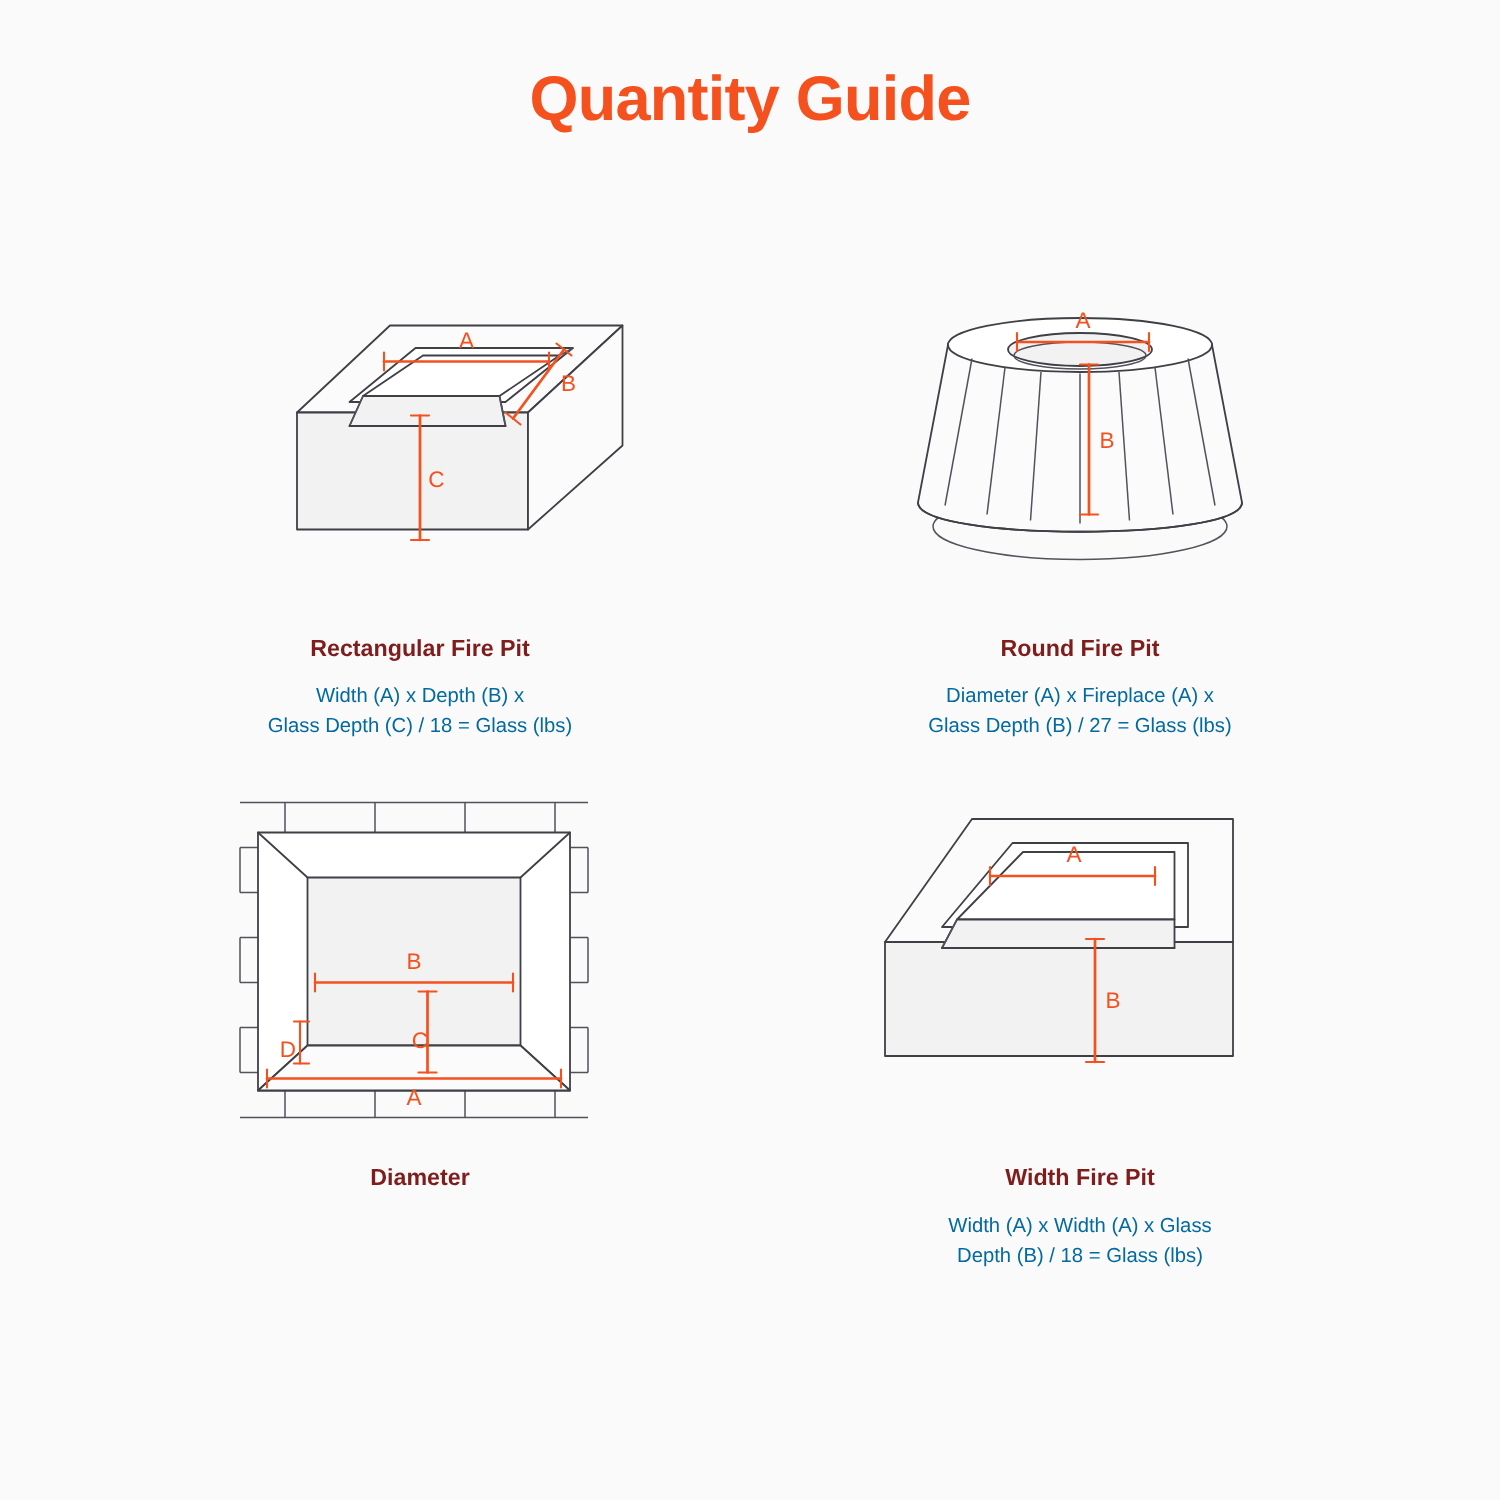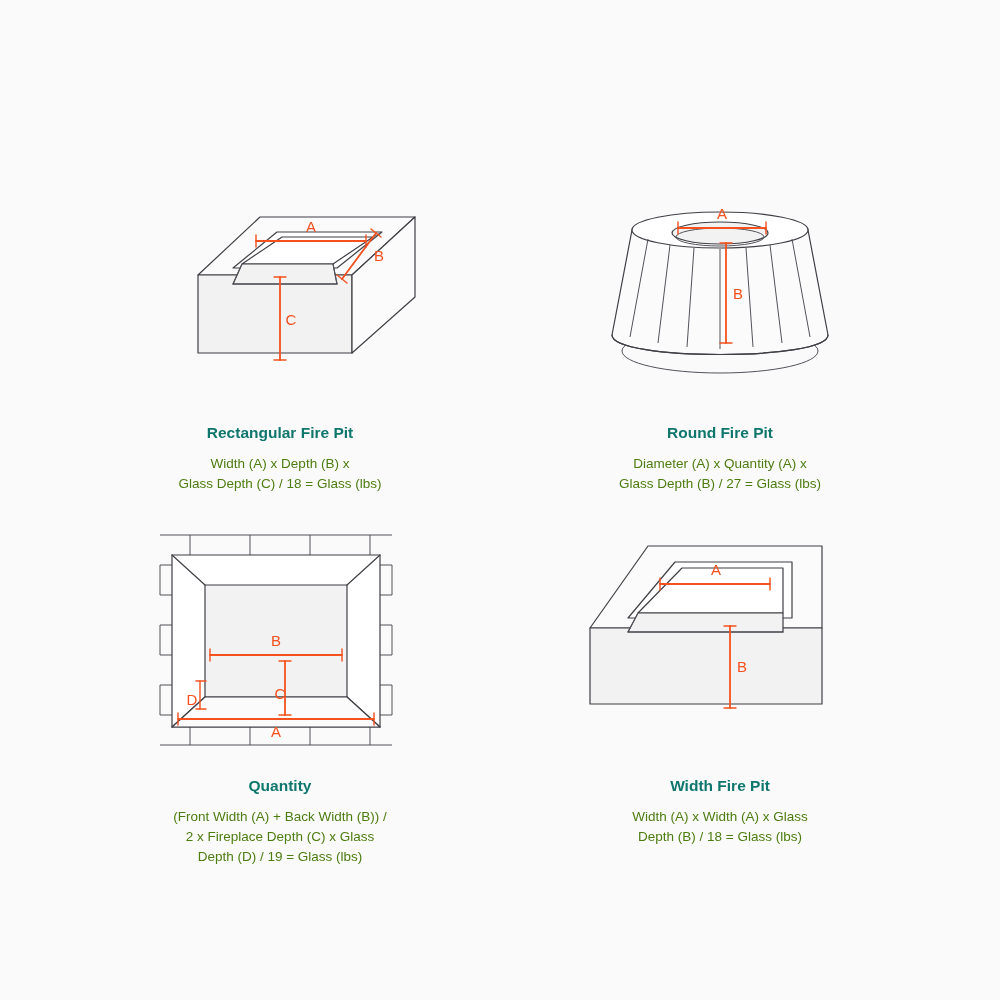--- a/index.html
+++ b/index.html
@@ -52,28 +52,28 @@
     align-items: center;
     justify-content: center;
   }
   .fig-fireplace {
     height: 250px;
   }
   .cell-title {
     margin-top: 14px;
     font-size: 15.5px;
     font-weight: bold;
-    color: #0f766e;
+    color: #7f1d1d;
     text-align: center;
   }
   .cell-formula {
     margin-top: 12px;
     font-size: 13.5px;
     line-height: 1.5;
-    color: #4d7c0f;
+    color: #0369a1;
     text-align: center;
     max-width: 330px;
   }
   .cell-formula div {
     white-space: nowrap;
   }
   svg {
     display: block;
     overflow: visible;
   }
@@ -125,20 +125,21 @@
     stroke: #3f3f46;
     stroke-width: 1.2;
     stroke-linejoin: round;
   }
 </style>
 </head>
 <body>
 
 <div class="page">
 
+  <div class="page-title">Quantity Guide</div>
 
   <div class="grid">
 
     <div class="cell">
       <div class="figure">
         <svg width="300" height="220" viewBox="0 0 300 220">
 
           <polygon class="face" points="68,90 130,32 285,32 222,90"></polygon>
 
           <polygon class="face-d" points="68,90 222,90 222,168 68,168"></polygon>
@@ -201,21 +202,21 @@
           <path class="dim-thin" d="M108,37 L108,49 M196,37 L196,49"></path>
           <text class="lbl" x="152" y="30">A</text>
 
           <path class="dim" d="M156,58 L156,158"></path>
           <path class="dim-thin" d="M150,58 L162,58 M150,158 L162,158"></path>
           <text class="lbl" x="168" y="110">B</text>
         </svg>
       </div>
       <div class="cell-title">Round Fire Pit</div>
       <div class="cell-formula">
-        <div>Diameter (A) x Quantity (A) x</div>
+        <div>Diameter (A) x Fireplace (A) x</div>
         <div>Glass Depth (B) / 27 = Glass (lbs)</div>
       </div>
     </div>
 
     <div class="cell">
       <div class="figure fig-fireplace">
         <svg width="300" height="250" viewBox="0 0 300 250">
 
           <path class="ln-thin" d="M30,22 L262,22 M30,52 L262,52 M30,82 L262,82 M30,112 L262,112 M30,142 L262,142 M30,172 L262,172 M30,202 L262,202 M30,232 L262,232"></path>
 
@@ -245,26 +246,21 @@
 
           <path class="dim" d="M48,206 L244,206"></path>
           <path class="dim-thin" d="M48,200 L48,212 M244,200 L244,212"></path>
           <text class="lbl" x="146" y="220">A</text>
 
           <path class="dim-thin" d="M70,168 L70,196"></path>
           <path class="dim-thin" d="M66,168 L76,168 M66,196 L76,196"></path>
           <text class="lbl" x="62" y="188">D</text>
         </svg>
       </div>
-      <div class="cell-title">Quantity</div>
-      <div class="cell-formula">
-        <div>(Front Width (A) + Back Width (B)) /</div>
-        <div>2 x Fireplace Depth (C) x Glass</div>
-        <div>Depth (D) / 19 = Glass (lbs)</div>
-      </div>
+      <div class="cell-title">Diameter</div>
     </div>
 
     <div class="cell">
       <div class="figure fig-fireplace">
         <svg width="300" height="240" viewBox="0 0 300 240">
 
           <polygon class="face" points="20,110 78,28 252,28 252,110"></polygon>
 
           <polygon class="face-d" points="20,110 252,110 252,186 20,186"></polygon>
 

